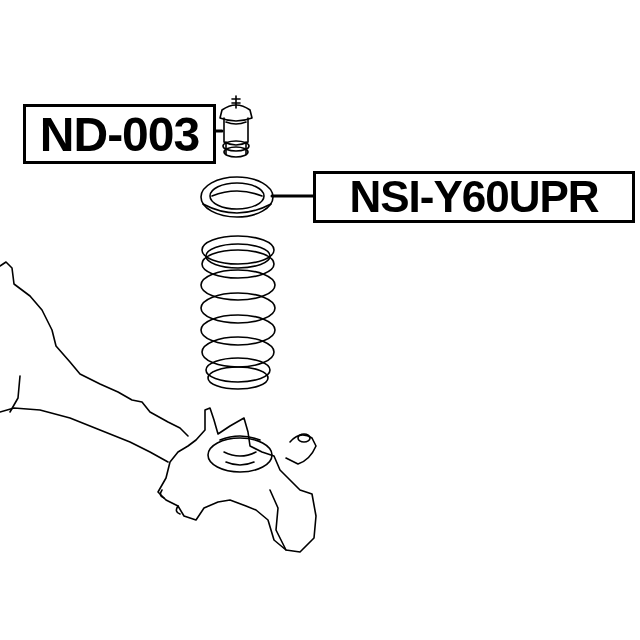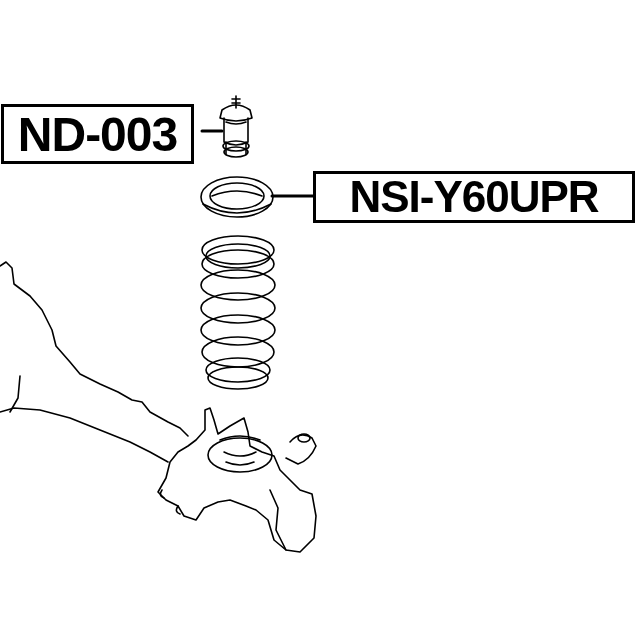--- a/index.html
+++ b/index.html
@@ -4,21 +4,21 @@
 <style>
   html, body { margin:0; padding:0; background:#ffffff; }
   body { width:640px; height:640px; position:relative; overflow:hidden; font-family:"Liberation Sans", sans-serif; }
   svg.art { position:absolute; left:0; top:0; width:640px; height:640px; }
   .label-box {
     position:absolute; border:3px solid #000; background:#fff;
     box-sizing:border-box; display:flex; align-items:center; justify-content:center;
     font-family:"Liberation Sans", sans-serif; font-weight:bold; color:#000;
     letter-spacing:-1px;
   }
-  #lbl1 { left:1px; top:104px; width:193px; height:60px; font-size:48px; }
+  #lbl1 { left:23px; top:104px; width:193px; height:60px; font-size:48px; }
   #lbl2 { left:313px; top:171px; width:322px; height:52px; font-size:44px;text-align:center; }
 </style>
 </head>
 <body>
 
 <svg class="art" viewBox="0 0 640 640" fill="none" stroke="#000" stroke-width="1.6" stroke-linejoin="round" stroke-linecap="round">
 
   <line x1="202" y1="131" x2="222" y2="131" stroke-width="3"></line>
   <line x1="272" y1="196" x2="313" y2="196" stroke-width="3"></line>
 

